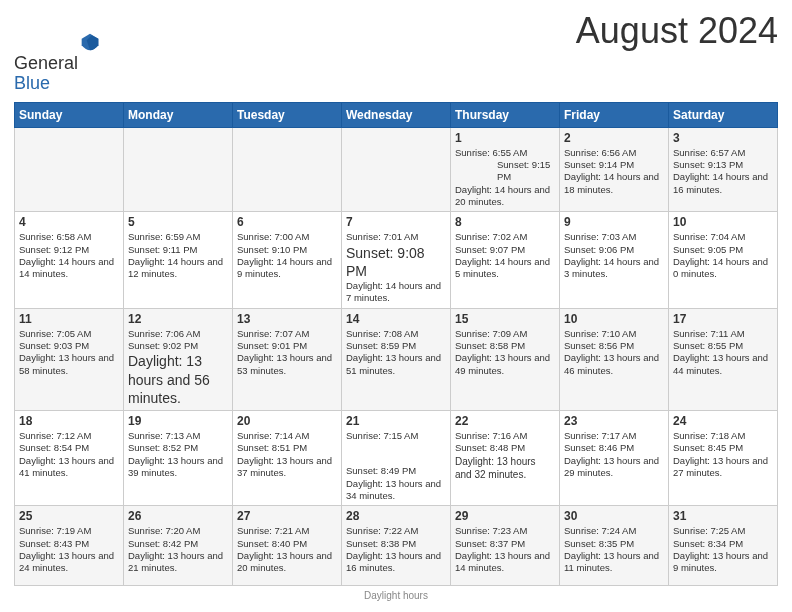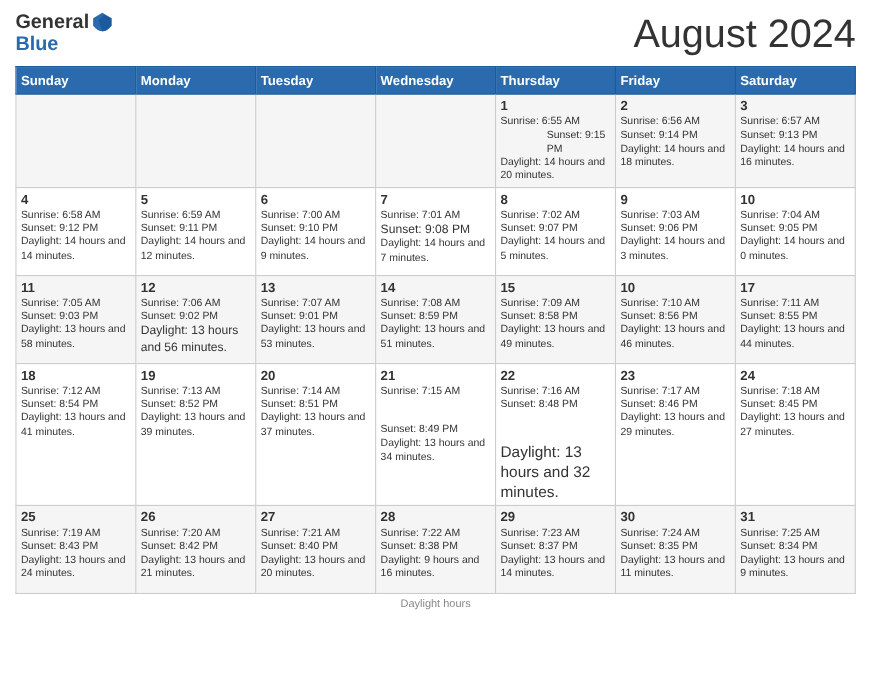--- a/index.html
+++ b/index.html
@@ -19,22 +19,23 @@
       justify-content: space-between;
       align-items: flex-start;
       margin-bottom: 8px;
     }
     .logo {
       display: flex;
       align-items: center;
     }
     .logo-text {
       font-size: 18px;
-      font-weight: bold;
+      font-weight: normal;
       line-height: 1.1;
+      margin-top: 44px;
     }
     .logo-general { color: #333; }
     .logo-blue { color: #2a6aad; }
     .logo-icon {
       width: 20px;
       height: 20px;
       margin-left: 2px;
     }
     .title-block {
       text-align: right;
@@ -167,21 +168,21 @@
           </td>
           <td>
             <span class="day-number">6</span>
             <div style="font-size: 9.5px; line-height: 1.3;">Sunrise: 7:00 AM</div>
             <div style="font-size: 9.5px; line-height: 1.3;">Sunset: 9:10 PM</div>
             <div style="font-size: 9.5px; line-height: 1.3;">Daylight: 14 hours and 9 minutes.</div>
           </td>
           <td>
             <span class="day-number">7</span>
             <div style="font-size: 9.5px; line-height: 1.3;">Sunrise: 7:01 AM</div>
-            <div style="font-size: 11px; line-height: 1.3;">Sunset: 9:08 PM</div>
+            <div style="font-size: 14px; line-height: 1.3;">Sunset: 9:08 PM</div>
             <div style="font-size: 9.5px; line-height: 1.3;">Daylight: 14 hours and 7 minutes.</div>
           </td>
           <td>
             <span class="day-number">8</span>
             <div style="font-size: 9.5px; line-height: 1.3;">Sunrise: 7:02 AM</div>
             <div style="font-size: 9.5px; line-height: 1.3;">Sunset: 9:07 PM</div>
             <div style="font-size: 9.5px; line-height: 1.3;">Daylight: 14 hours and 5 minutes.</div>
           </td>
           <td>
             <span class="day-number">9</span>
@@ -200,21 +201,21 @@
           <td>
             <span class="day-number">11</span>
             <div style="font-size: 9.5px; line-height: 1.3;">Sunrise: 7:05 AM</div>
             <div style="font-size: 9.5px; line-height: 1.3;">Sunset: 9:03 PM</div>
             <div style="font-size: 9.5px; line-height: 1.3;">Daylight: 13 hours and 58 minutes.</div>
           </td>
           <td>
             <span class="day-number">12</span>
             <div style="font-size: 9.5px; line-height: 1.3;">Sunrise: 7:06 AM</div>
             <div style="font-size: 9.5px; line-height: 1.3;">Sunset: 9:02 PM</div>
-            <div style="font-size: 11px; line-height: 1.3;">Daylight: 13 hours and 56 minutes.</div>
+            <div style="font-size: 14px; line-height: 1.3;">Daylight: 13 hours and 56 minutes.</div>
           </td>
           <td>
             <span class="day-number">13</span>
             <div style="font-size: 9.5px; line-height: 1.3;">Sunrise: 7:07 AM</div>
             <div style="font-size: 9.5px; line-height: 1.3;">Sunset: 9:01 PM</div>
             <div style="font-size: 9.5px; line-height: 1.3;">Daylight: 13 hours and 53 minutes.</div>
           </td>
           <td>
             <span class="day-number">14</span>
             <div style="font-size: 9.5px; line-height: 1.3;">Sunrise: 7:08 AM</div>
@@ -262,21 +263,21 @@
           <td>
             <span class="day-number">21</span>
             <div style="font-size: 9.5px; line-height: 1.3;">Sunrise: 7:15 AM</div>
             <div style="font-size: 9.5px; line-height: 1.3; margin-top: 23px;">Sunset: 8:49 PM</div>
             <div style="font-size: 9.5px; line-height: 1.3;">Daylight: 13 hours and 34 minutes.</div>
           </td>
           <td>
             <span class="day-number">22</span>
             <div style="font-size: 9.5px; line-height: 1.3;">Sunrise: 7:16 AM</div>
             <div style="font-size: 9.5px; line-height: 1.3;">Sunset: 8:48 PM</div>
-            <div style="font-size: 14px; line-height: 1.3; margin-top: 27px;">Daylight: 13 hours and 32 minutes.</div>
+            <div style="font-size: 10px; line-height: 1.3;">Daylight: 13 hours and 32 minutes.</div>
           </td>
           <td>
             <span class="day-number">23</span>
             <div style="font-size: 9.5px; line-height: 1.3;">Sunrise: 7:17 AM</div>
             <div style="font-size: 9.5px; line-height: 1.3;">Sunset: 8:46 PM</div>
             <div style="font-size: 9.5px; line-height: 1.3;">Daylight: 13 hours and 29 minutes.</div>
           </td>
           <td>
             <span class="day-number">24</span>
             <div style="font-size: 9.5px; line-height: 1.3;">Sunrise: 7:18 AM</div>
@@ -300,21 +301,21 @@
           <td>
             <span class="day-number">27</span>
             <div style="font-size: 9.5px; line-height: 1.3;">Sunrise: 7:21 AM</div>
             <div style="font-size: 9.5px; line-height: 1.3;">Sunset: 8:40 PM</div>
             <div style="font-size: 9.5px; line-height: 1.3;">Daylight: 13 hours and 20 minutes.</div>
           </td>
           <td>
             <span class="day-number">28</span>
             <div style="font-size: 9.5px; line-height: 1.3;">Sunrise: 7:22 AM</div>
             <div style="font-size: 9.5px; line-height: 1.3;">Sunset: 8:38 PM</div>
-            <div style="font-size: 9.5px; line-height: 1.3;">Daylight: 9 hours and 16 minutes.</div>
+            <div style="font-size: 9.5px; line-height: 1.3;">Daylight: 13 hours and 16 minutes.</div>
           </td>
           <td>
             <span class="day-number">29</span>
             <div style="font-size: 9.5px; line-height: 1.3;">Sunrise: 7:23 AM</div>
             <div style="font-size: 9.5px; line-height: 1.3;">Sunset: 8:37 PM</div>
             <div style="font-size: 9.5px; line-height: 1.3;">Daylight: 13 hours and 14 minutes.</div>
           </td>
           <td>
             <span class="day-number">30</span>
             <div style="font-size: 9.5px; line-height: 1.3;">Sunrise: 7:24 AM</div>

